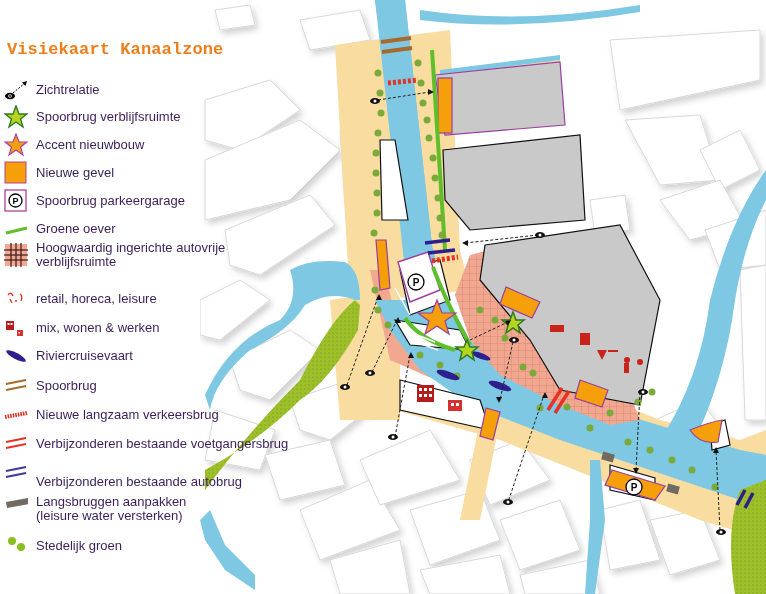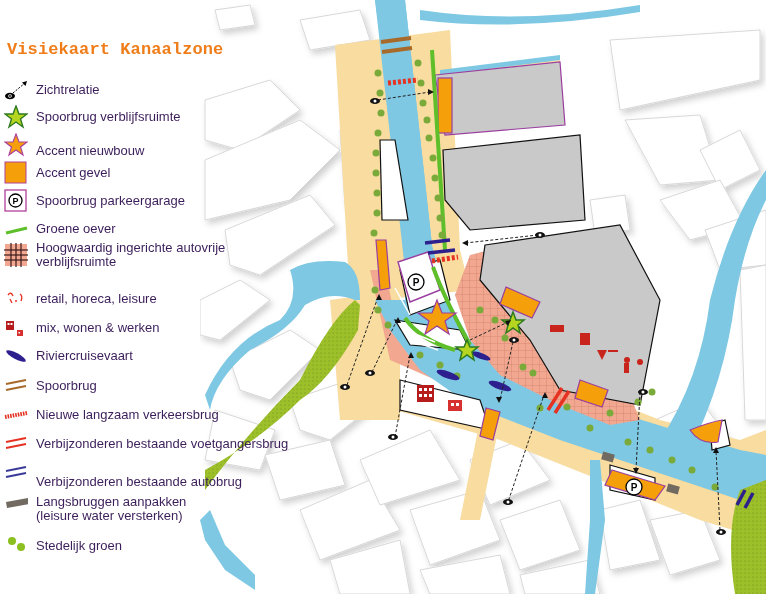--- a/index.html
+++ b/index.html
@@ -33,28 +33,28 @@
     <svg class="legend-icon" viewBox="0 0 24 24" width="24" height="24">
       <polygon points="12,1 15,9 23,9 16.5,14 19,22 12,17 5,22 7.5,14 1,9 9,9" fill="#b5d520" stroke="#2f7a20" stroke-width="1.4"></polygon>
     </svg>
     <span class="legend-label" style="top:5px">Spoorbrug verblijfsruimte</span>
   </div>
 
   <div class="legend-item" style="top:133px">
     <svg class="legend-icon" viewBox="0 0 24 24" width="24" height="24">
       <polygon points="12,1 15,9 23,9 16.5,14 19,22 12,17 5,22 7.5,14 1,9 9,9" fill="#f5a00a" stroke="#b0409a" stroke-width="1.2"></polygon>
     </svg>
-    <span class="legend-label" style="top:11px">Accent nieuwbouw</span>
+    <span class="legend-label" style="top:5px">Accent nieuwbouw</span>
   </div>
 
   <div class="legend-item" style="top:161px">
     <svg class="legend-icon" viewBox="0 0 24 24" width="24" height="24">
       <rect x="1" y="1" width="21" height="21" fill="#f5a00a" stroke="#b0409a" stroke-width="1"></rect>
     </svg>
-    <span class="legend-label" style="top:5px">Accent gevel</span>
+    <span class="legend-label" style="top:5px">Nieuwe gevel</span>
   </div>
 
   <div class="legend-item" style="top:189px">
     <svg class="legend-icon" viewBox="0 0 24 24" width="24" height="24">
       <rect x="1" y="1" width="21" height="21" fill="#fff" stroke="#b0409a" stroke-width="1.3"></rect>
       <circle cx="11.5" cy="11.5" r="6.5" fill="#fff" stroke="#000" stroke-width="1.3"></circle>
       <text x="11.5" y="15" font-size="9" text-anchor="middle" font-family="Liberation Sans, sans-serif" font-weight="bold">P</text>
     </svg>
     <span class="legend-label" style="top:5px">Spoorbrug parkeergarage</span>
   </div>

